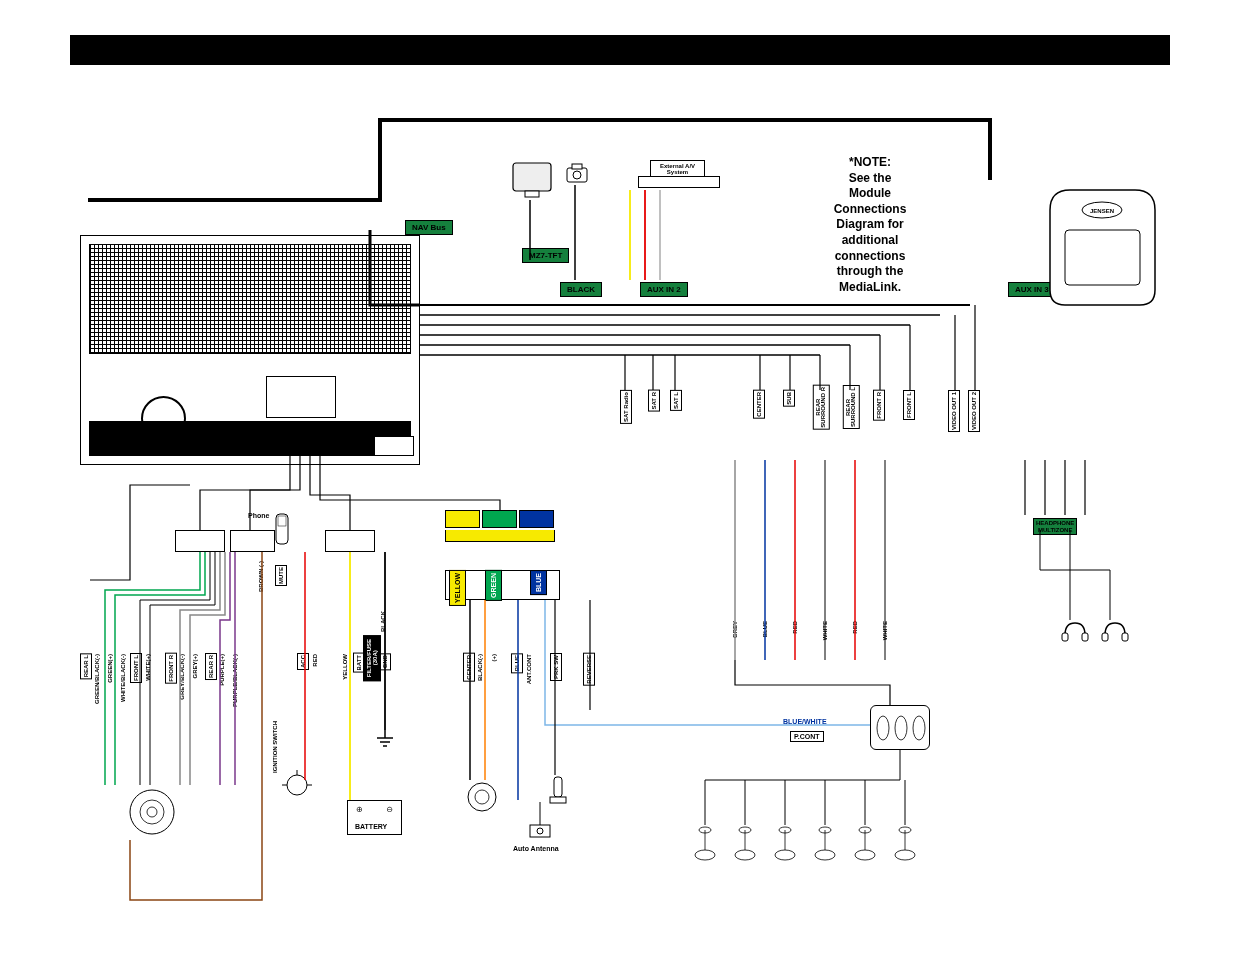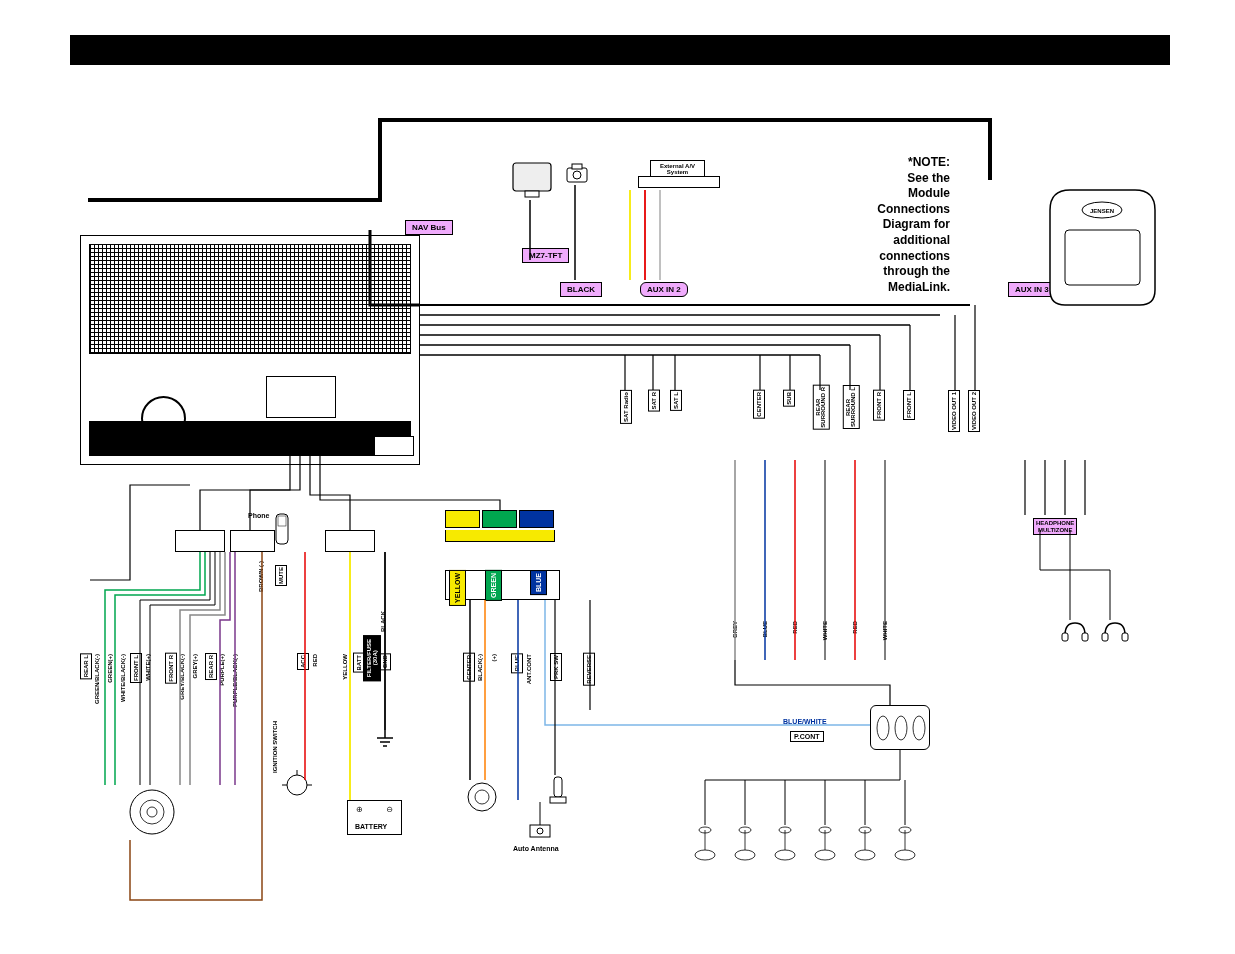--- a/index.html
+++ b/index.html
@@ -1,20 +1,20 @@
 <!DOCTYPE html>
 <html><head>
   <meta charset="utf-8">
   <style>
     * { margin: 0; padding: 0; box-sizing: border-box; }
     body { width: 1235px; height: 954px; background: #fff; font-family: Arial, sans-serif; position: relative; overflow: hidden; }
     .header-bar { position: absolute; top: 35px; left: 70px; width: 1100px; height: 30px; background: #000; }
     .logo-ellipse { position: absolute; right: 55px; top: 37px; width: 80px; height: 22px; border: 2px solid #fff; border-radius: 50%; display: flex; align-items: center; justify-content: center; color: #fff; font-size: 11px; font-weight: bold; font-style: italic; }
     .content { position: absolute; top: 80px; left: 70px; width: 1100px; height: 840px; }
-    .label { position: absolute; background: #f0abfc; border: 1px solid #000; padding: 2px 6px; font-size: 8px; font-weight: bold; text-align: center; }
+    .label { position: absolute; background: #15803d; border: 1px solid #000; padding: 2px 6px; font-size: 8px; font-weight: bold; text-align: center; }
     .vlabel { position: absolute; background: #fff; border: 1px solid #000; padding: 2px 4px; font-size: 7px; font-weight: bold; writing-mode: vertical-rl; transform: rotate(180deg); text-align: center; }
     .vlabel-tiny { font-size: 6px; padding: 1px 2px; }
     .note { position: absolute; font-size: 12px; font-weight: bold; text-align: center; line-height: 1.3; }
     .head-unit { position: absolute; left: 10px; top: 155px; width: 340px; height: 230px; border: 1.5px solid #000; background: #fff; }
     .hu-top { position: absolute; left: 8px; top: 8px; right: 8px; height: 110px; background: repeating-linear-gradient(0deg, #000 0, #000 1px, transparent 1px, transparent 4px), repeating-linear-gradient(90deg, #000 0, #000 1px, transparent 1px, transparent 4px); border: 1px solid #000; }
     .hu-circle { position: absolute; width: 45px; height: 45px; border: 2px solid #000; border-radius: 50%; background: #fff; }
     .hu-bottom { position: absolute; left: 8px; right: 8px; bottom: 8px; height: 35px; background: #000; }
     .hu-conn { position: absolute; border: 1.5px solid #000; background: #fff; }
     .svg-wires { position: absolute; top: 0; left: 0; width: 100%; height: 100%; pointer-events: none; }
     .connector-block { position: absolute; border: 1.5px solid #000; background: #fff; }
@@ -35,30 +35,30 @@
 <div class="content">
 
   <div class="head-unit">
     <div class="hu-top"></div>
     <div class="hu-circle" style="left:60px; top:160px;"></div>
     <div class="hu-bottom"></div>
     <div class="hu-conn" style="left:185px; top:140px; width:70px; height:42px;"></div>
     <div class="hu-conn" style="right:5px; top:200px; width:40px; height:20px;"></div>
   </div>
 
-  <div class="note" style="left:720px; top:75px; width:160px;text-align:right;">*NOTE:<br>See the<br>Module<br>Connections<br>Diagram for<br>additional<br>connections<br>through the<br>MediaLink.</div>
+  <div class="note" style="left:720px; top:75px; width:160px;">*NOTE:<br>See the<br>Module<br>Connections<br>Diagram for<br>additional<br>connections<br>through the<br>MediaLink.</div>
 
   <div class="external-system" style="left:580px; top:80px; width:55px;">External
 A/V System</div>
   <div class="connector-block" style="left:568px; top:96px; width:82px; height:12px;"></div>
 
   <div class="label" style="left:335px; top:140px;">NAV Bus</div>
   <div class="label" style="left:452px; top:168px;">MZ7-TFT</div>
   <div class="label" style="left:490px; top:202px;">BLACK</div>
-  <div class="label" style="left:570px; top:202px;border-radius:6px;">AUX IN 2</div>
+  <div class="label" style="left:570px; top:202px;">AUX IN 2</div>
   <div class="label" style="left:938px; top:202px;">AUX IN 3</div>
   <div class="label" style="left:963px; top:438px; padding:1px 2px; font-size:6px; line-height:1.1;">HEADPHONE<br>MULTIZONE</div>
 
   <div class="jensen-device">
     <svg viewBox="0 0 125 130" width="125" height="130">
       <path d="M 10 30 Q 10 10 30 10 L 95 10 Q 115 10 115 30 L 115 110 Q 115 125 100 125 L 25 125 Q 10 125 10 110 Z" fill="#fff" stroke="#000" stroke-width="1.5"></path>
       <ellipse cx="62" cy="30" rx="20" ry="8" fill="none" stroke="#000" stroke-width="1"></ellipse>
       <text x="62" y="33" font-size="6" text-anchor="middle" font-weight="bold">JENSEN</text>
       <rect x="25" y="50" width="75" height="55" fill="none" stroke="#000" stroke-width="1" rx="4"></rect>
     </svg>

